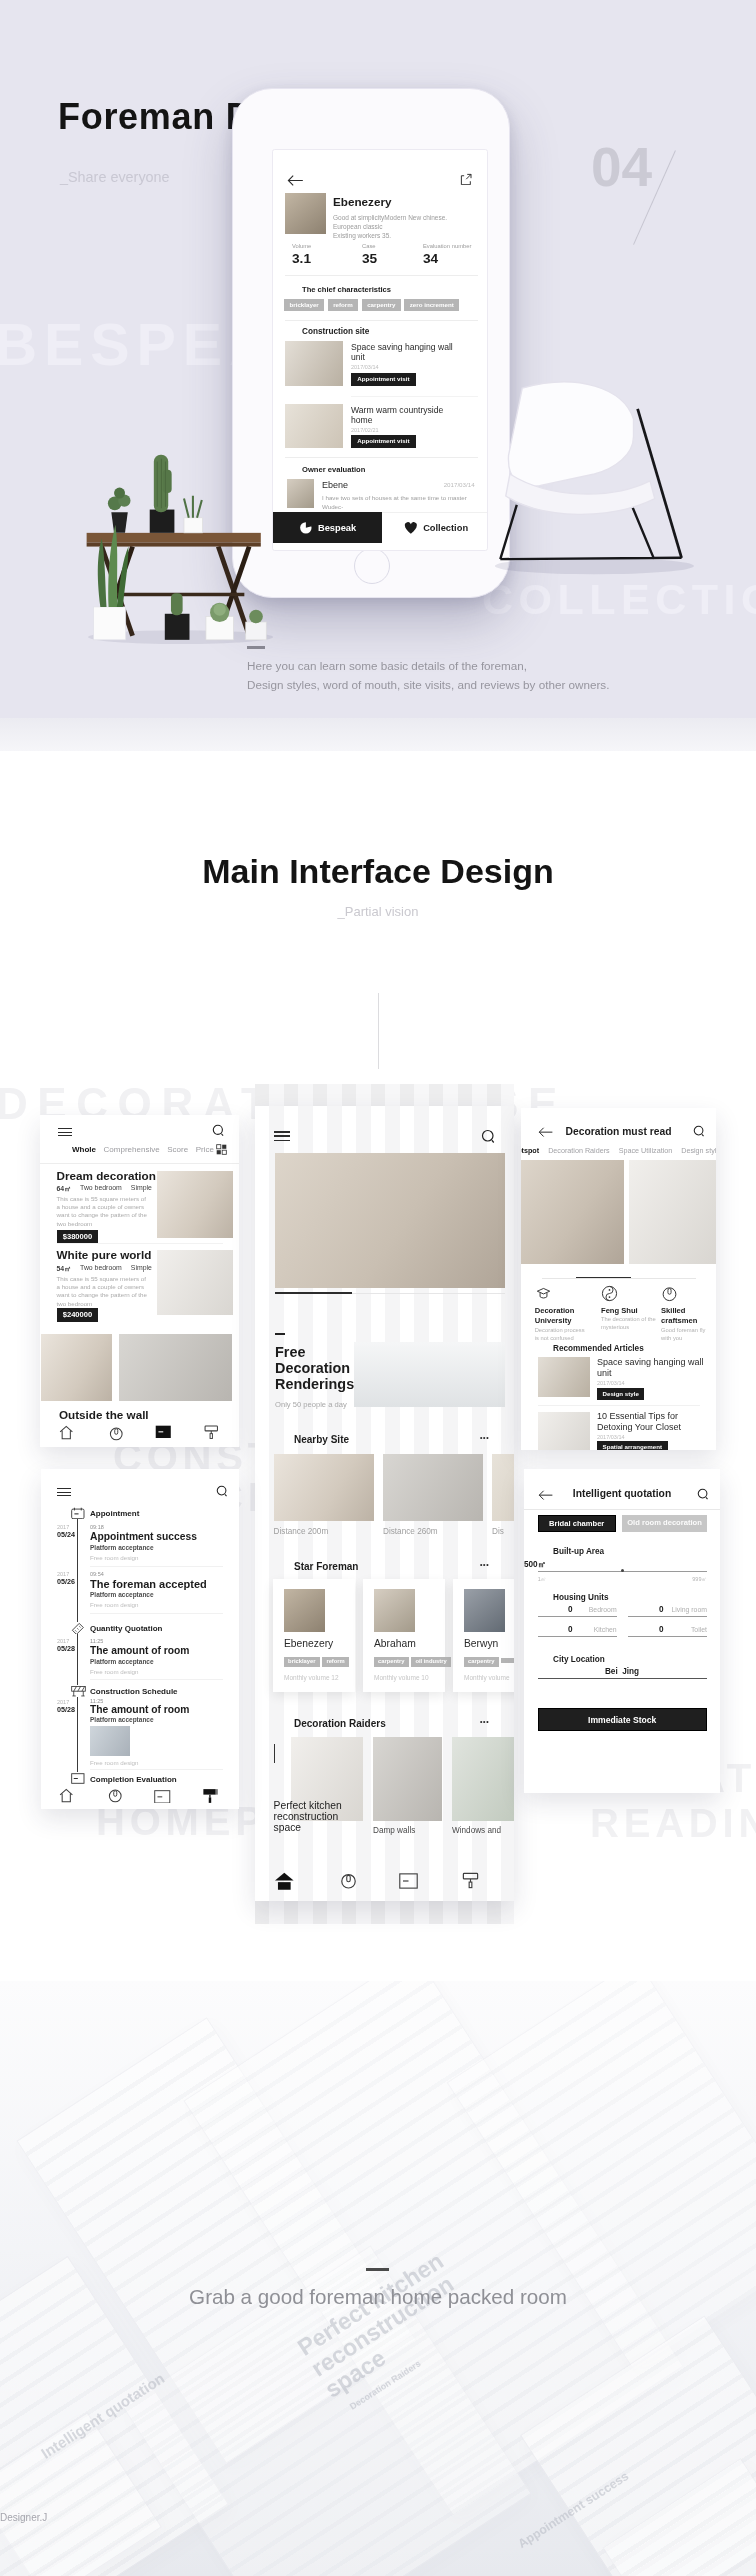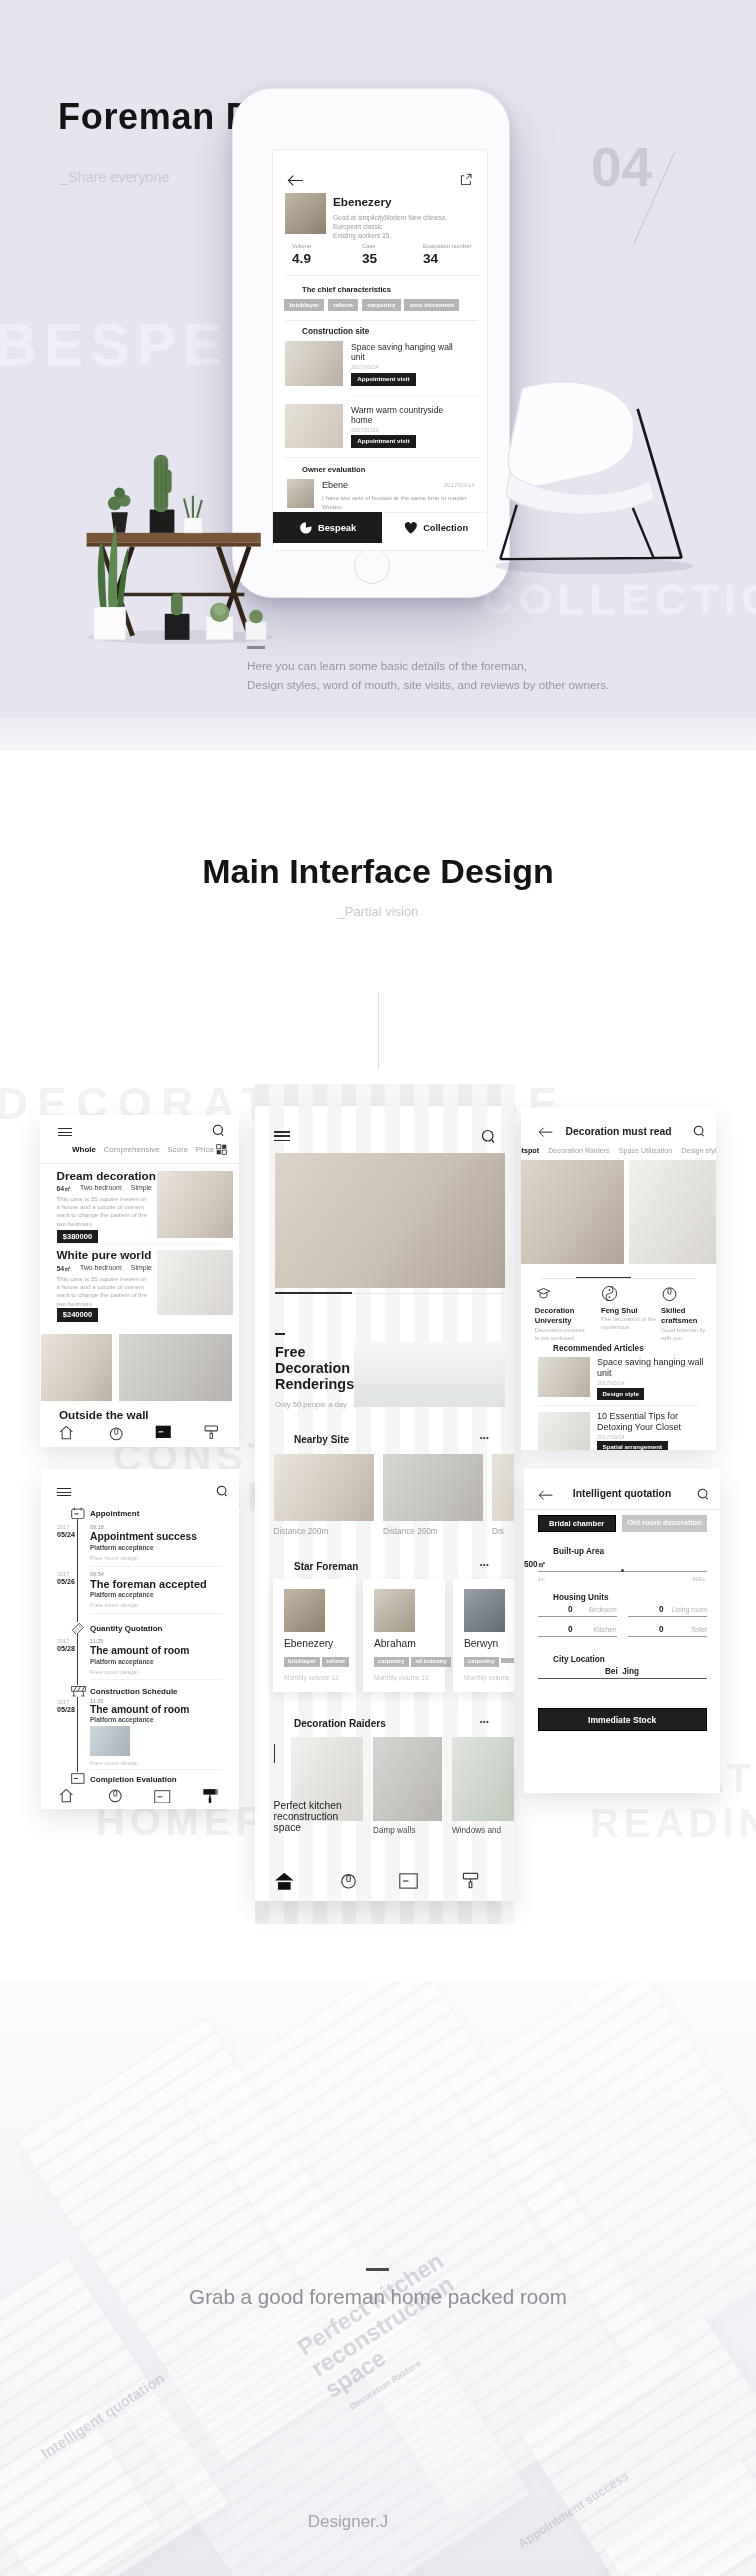--- a/index.html
+++ b/index.html
@@ -59,21 +59,21 @@
       <div class="pc ph-port1" style="left:11.7px;top:43px;width:41px;height:41px"></div>
       <div class="abs b" style="left:60px;top:45px;font-size:11.7px">Ebenezery</div>
       <div class="abs" style="left:60px;top:63px;font-size:6.5px;line-height:9px;color:#9b9b9b">
         <div>Good at simplicityModern New chinese.</div>
         <div>European classic</div>
         <div>Existing workers 35.</div>
       </div>
 
       <div class="abs" style="left:19px;top:93px">
         <div style="font-size:5.8px;color:#9b9b9b">Volume</div>
-        <div class="b" style="font-size:13.7px;margin-top:2.1px">4.9</div>
+        <div class="b" style="font-size:13.7px;margin-top:2.1px">3.1</div>
       </div>
       <div class="abs" style="left:89px;top:93px">
         <div style="font-size:5.8px;color:#9b9b9b">Case</div>
         <div class="b" style="font-size:13.7px;margin-top:2.1px">35</div>
       </div>
       <div class="abs" style="left:150px;top:93px">
         <div style="font-size:5.8px;color:#9b9b9b">Evaluation number</div>
         <div class="b" style="font-size:13.7px;margin-top:2.1px">34</div>
       </div>
 
@@ -541,15 +541,15 @@
   <div class="colcard" style="left:-27.5px;top:465px;width:165px;height:137px;opacity:.5"></div>
   <div class="colcard" style="left:619px;top:513px;width:165px;height:110px;opacity:.5"></div>
 
   <div class="ghost3 rot" style="left:299px;top:302px;width:186px;font-size:23.4px;line-height:25px">Perfect kitchen reconstruction space</div>
   <div class="ghost3 rot" style="left:344px;top:399px;font-size:9px;white-space:nowrap">Decoration Raiders</div>
   <div class="ghost3 rot" style="left:31px;top:426px;font-size:15px;white-space:nowrap">Intelligent quotation</div>
   <div class="ghost3 rot" style="left:509px;top:522px;font-size:12.4px;white-space:nowrap">Appointment success</div>
 
   <div class="abs" style="left:366px;top:287px;width:23.4px;height:2.7px;background:#4a4a4a;z-index:2"></div>
   <div class="abs" style="left:0;top:304px;width:756px;text-align:center;font-size:20.6px;color:#8f9096;z-index:2">Grab a good foreman home packed room</div>
-  <div class="abs" style="left:0;top:531px;width:696px;text-align:center;font-size:17px;color:#a5a5ad;z-index:2">Designer.J</div>
+  <div class="abs" style="left:0;top:531px;width:696px;text-align:left;font-size:10px;color:#a5a5ad;z-index:2">Designer.J</div>
 </section>
 
 
 </body></html>

